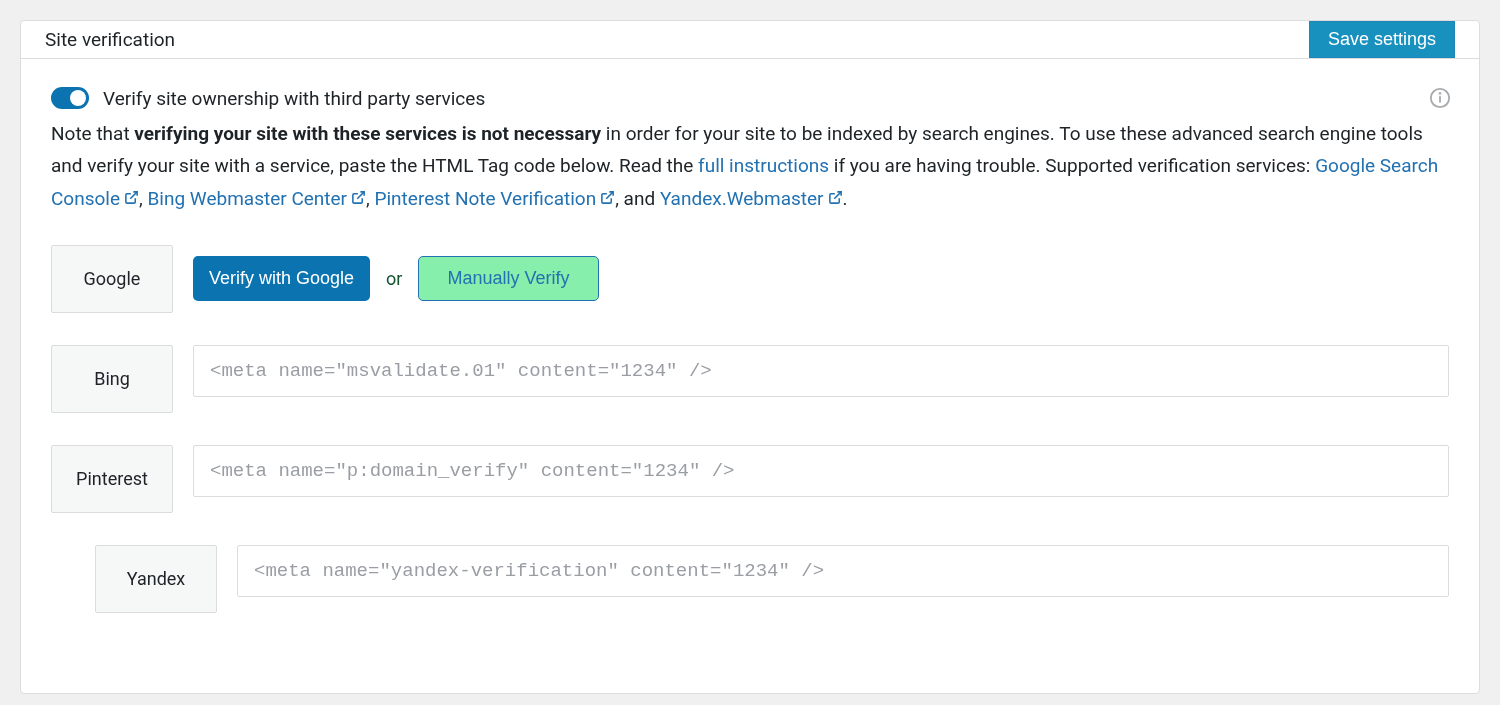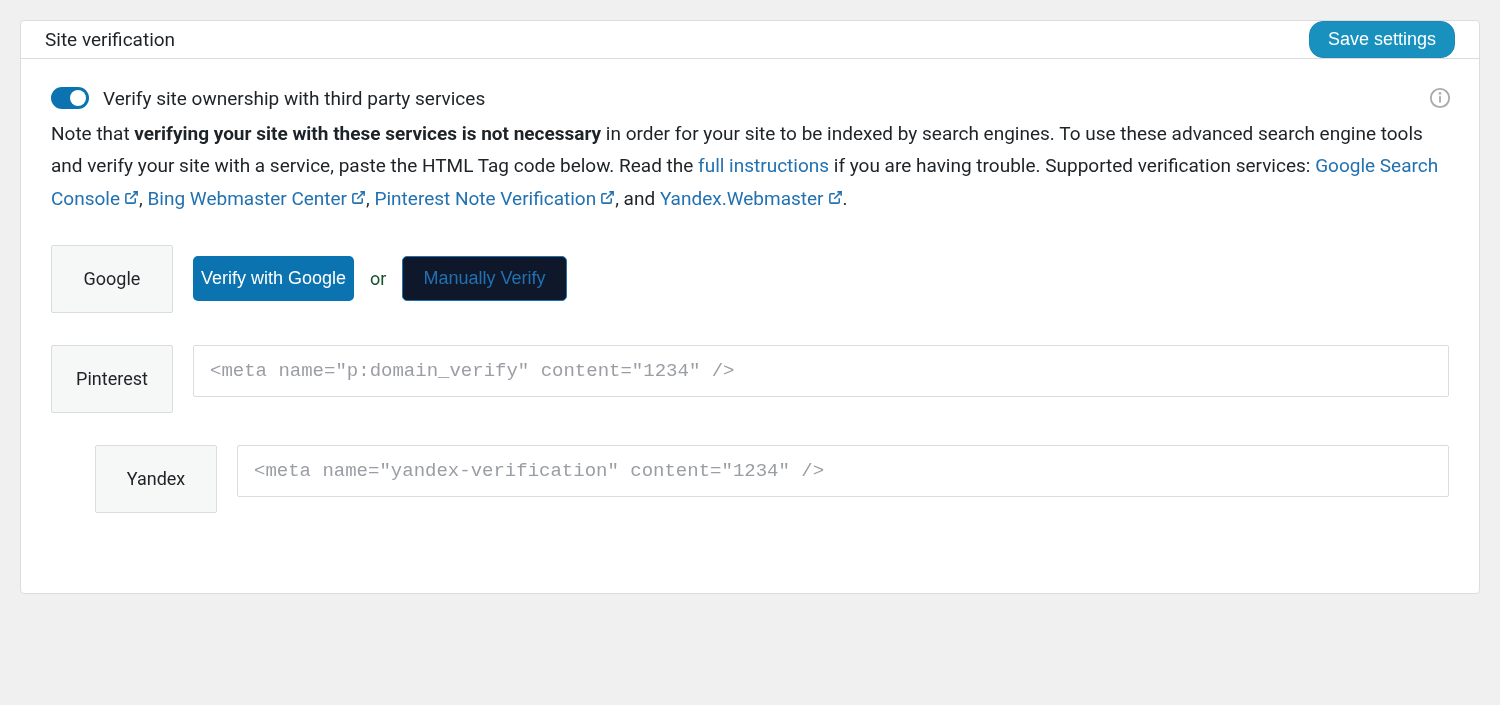--- a/index.html
+++ b/index.html
@@ -25,21 +25,21 @@
     border-bottom: 1px solid #dcdcde;
   }
   .panel-title {
     font-size: 19px;
     font-weight: 400;
   }
   .btn-primary {
     background: #1991bf;
     color: #fff;
     border: 1px solid #1f87b5;
-    border-radius: 14px;
+    border-radius: 0;
     font-size: 18px;
     padding: 7px 18px;
     cursor: pointer;
   }
   .panel-body {
     padding: 28px 30px 64px 30px;
     position: relative;
   }
   .toggle-row {
     display: flex;
@@ -126,31 +126,31 @@
   .google-actions {
     display: flex;
     align-items: center;
     gap: 16px;
   }
   .btn-verify {
     background: #0a73b0;
     color: #fff;
     border: none;
     border-radius: 5px;
-    padding: 12px 8px;
+    padding: 12px 16px;
     font-size: 18px;
     cursor: pointer;
   }
   .or-text { font-size: 18px; color: #14532d; }
   .btn-manual {
-    background: #0f172a;
+    background: #86efac;
     color: #2271b1;
     border: 1px solid #2271b1;
     border-radius: 5px;
-    padding: 11px 20px;
+    padding: 11px 28px;
     font-size: 18px;
     cursor: pointer;
   }
 </style>
 </head>
 <body>
 
 <div class="panel">
   <div class="panel-header">
     <span class="panel-title">Site verification</span>
@@ -195,20 +195,24 @@
 
     <div class="field-row">
       <div class="field-label tall">Google</div>
       <div class="google-actions">
         <button class="btn-verify">Verify with Google</button>
         <span class="or-text">or</span>
         <button class="btn-manual">Manually Verify</button>
       </div>
     </div>
 
+    <div class="field-row">
+      <div class="field-label tall">Bing</div>
+      <input class="field-input" type="text" placeholder="&lt;meta name=&quot;msvalidate.01&quot; content=&quot;1234&quot; /&gt;" style="">
+    </div>
 
     <div class="field-row">
       <div class="field-label tall">Pinterest</div>
       <input class="field-input" type="text" placeholder="&lt;meta name=&quot;p:domain_verify&quot; content=&quot;1234&quot; /&gt;" style="">
     </div>
 
     <div class="field-row">
       <div class="field-label tall">Yandex</div>
       <input class="field-input" type="text" placeholder="&lt;meta name=&quot;yandex-verification&quot; content=&quot;1234&quot; /&gt;" style="">
     </div>

